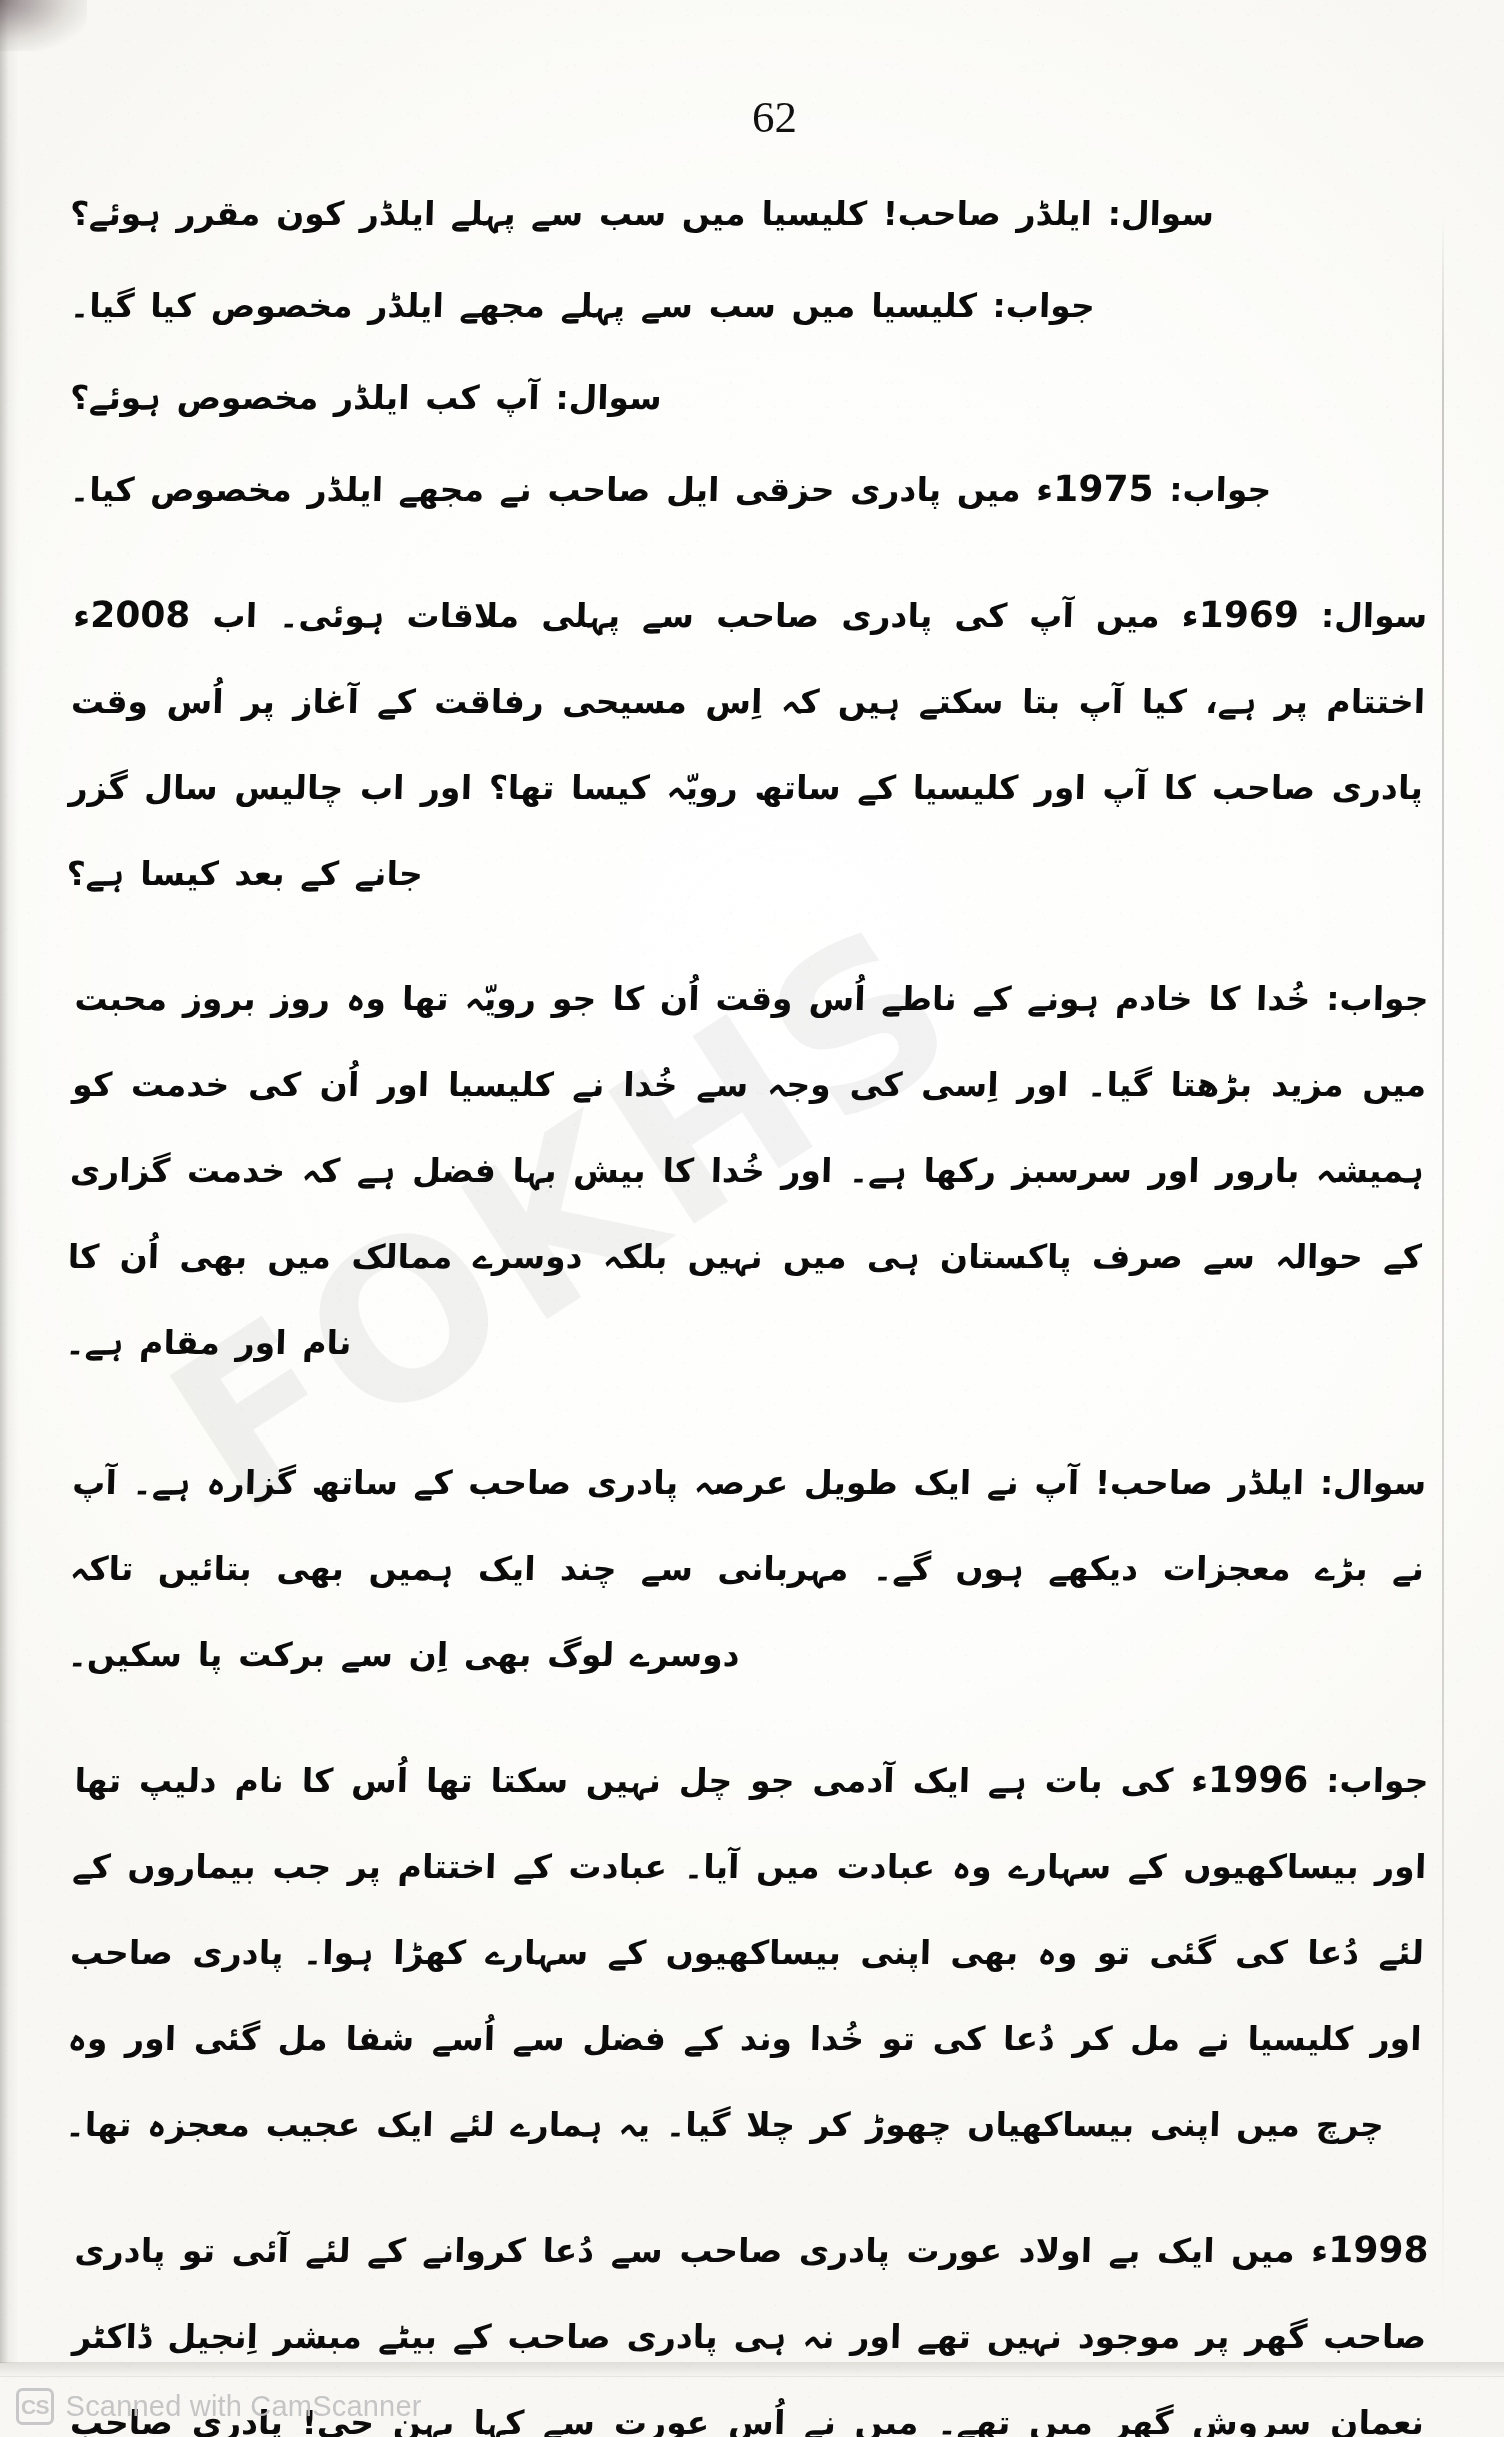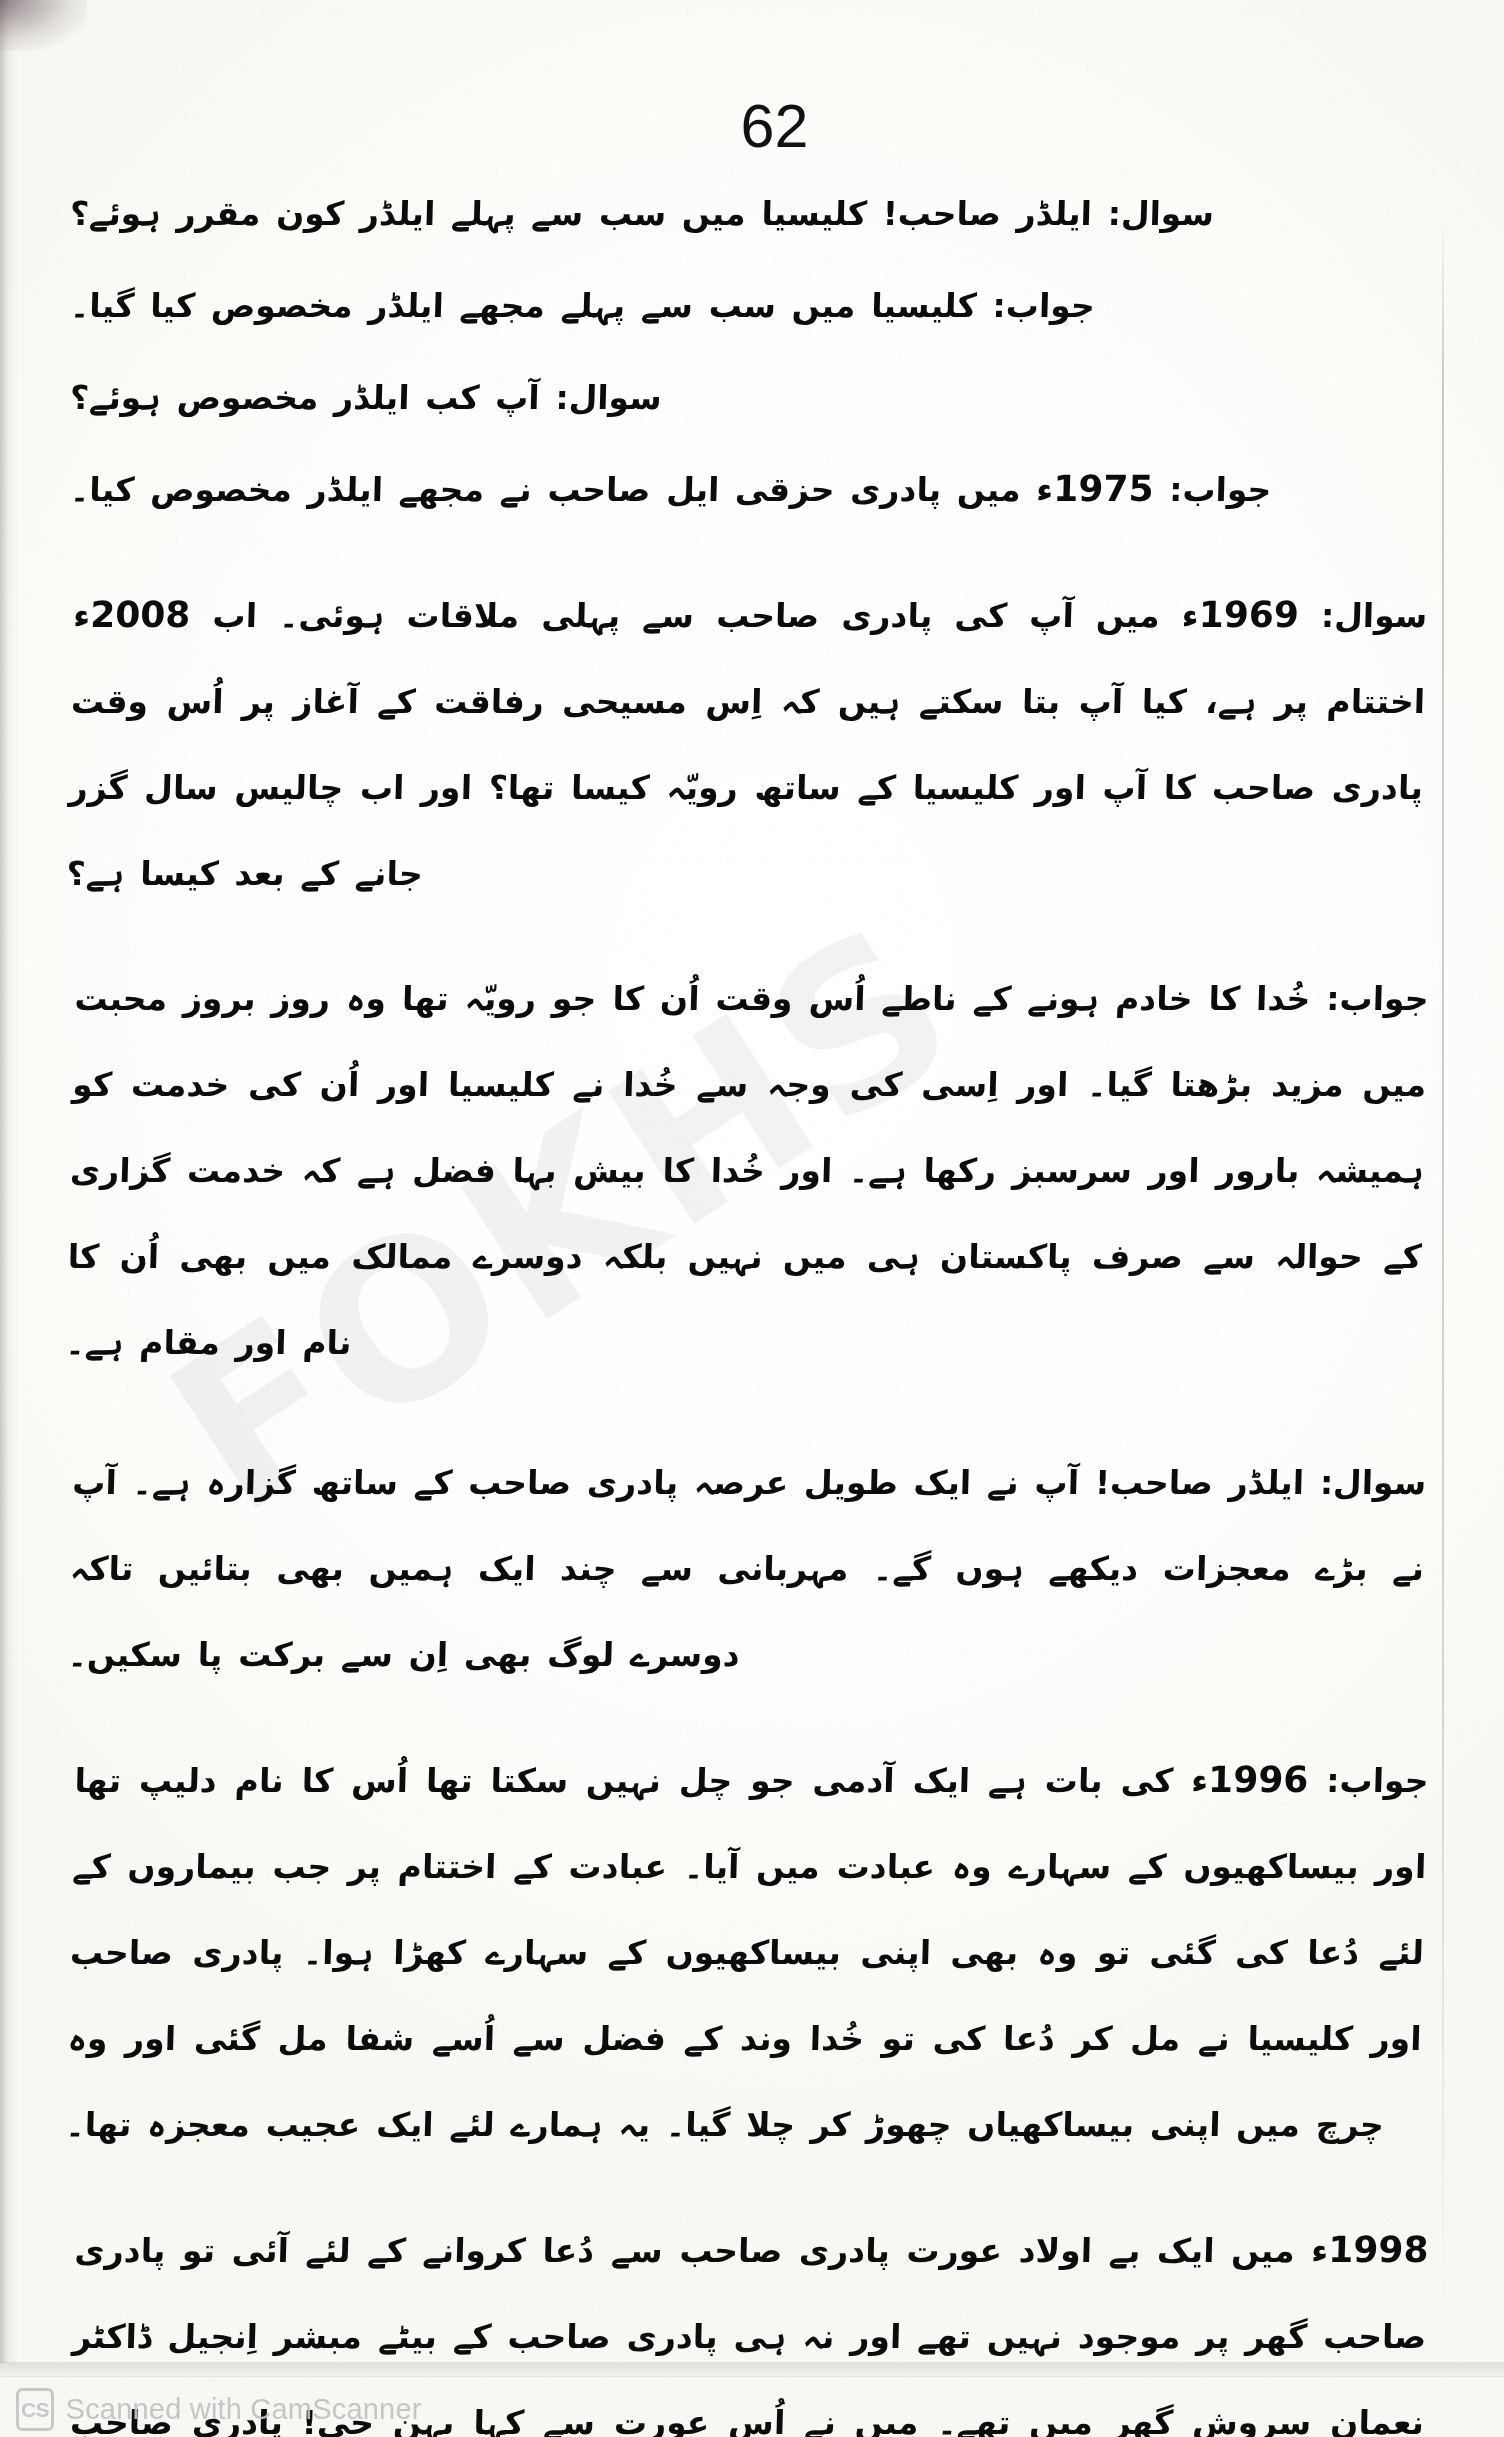--- a/index.html
+++ b/index.html
@@ -72,22 +72,22 @@
     letter-spacing:7.2px;
     color:#2b2b2b;
     white-space:nowrap;
   }
 
   
   #page-number{
     position:absolute;
     top:91px;left:0;right:0;
     text-align:center;
-    font-family:Liberation Sans, sans-serif;
-    font-size:61px;
+    font-family:Liberation Serif, serif;
+    font-size:45px;
     font-weight:400;
     color:#111;
     padding-left:44px;
   }
 
   
   #body-text{
     position:absolute;
     top:171px;
     left:70px;
@@ -127,21 +127,21 @@
   #scanner-footer{
     position:absolute;
     left:16px;
     top:2388px;
     display:flex;
     align-items:center;
     gap:11.6px;
     opacity:.95;
   }
   #cs-logo{
-    width:38px;height:43px;
+    width:38px;height:37px;
     border:3.6px solid #c6c6c6;
     border-radius:6.5px;
     display:flex;align-items:center;justify-content:center;
     font-family:"Liberation Sans",sans-serif;
     font-weight:700;
     font-size:21px;
     color:#c6c6c6;
     letter-spacing:-0.7px;
     box-sizing:border-box;
   }

